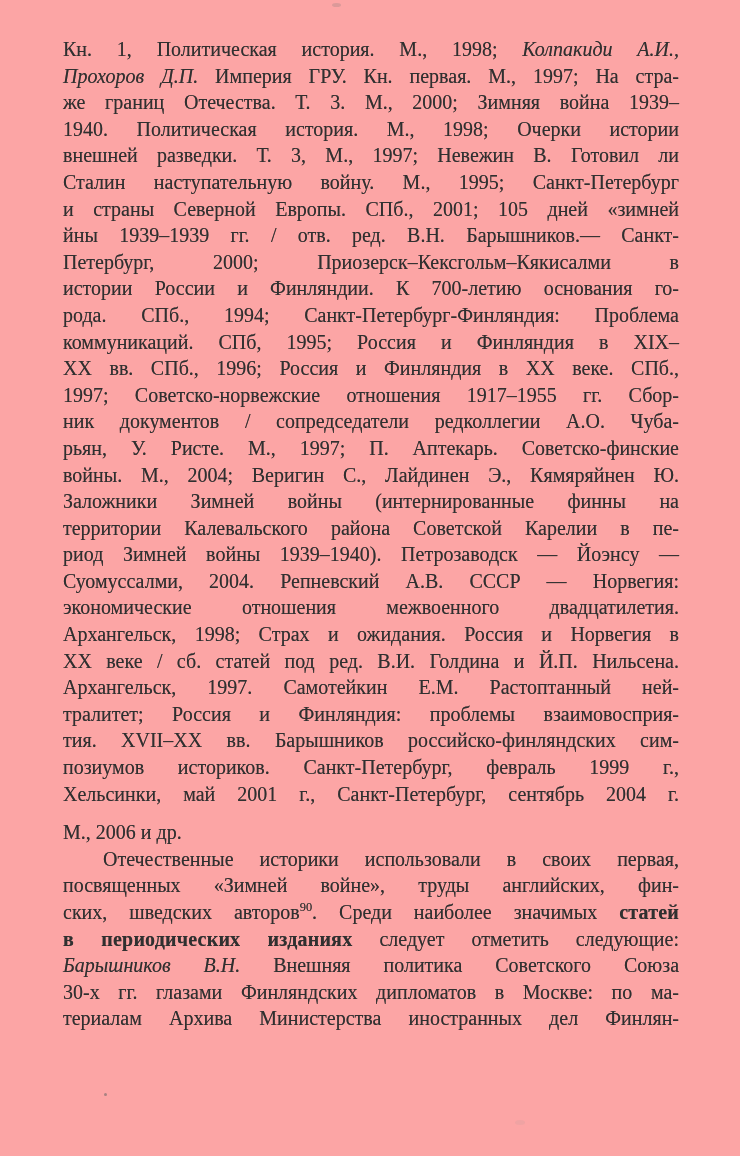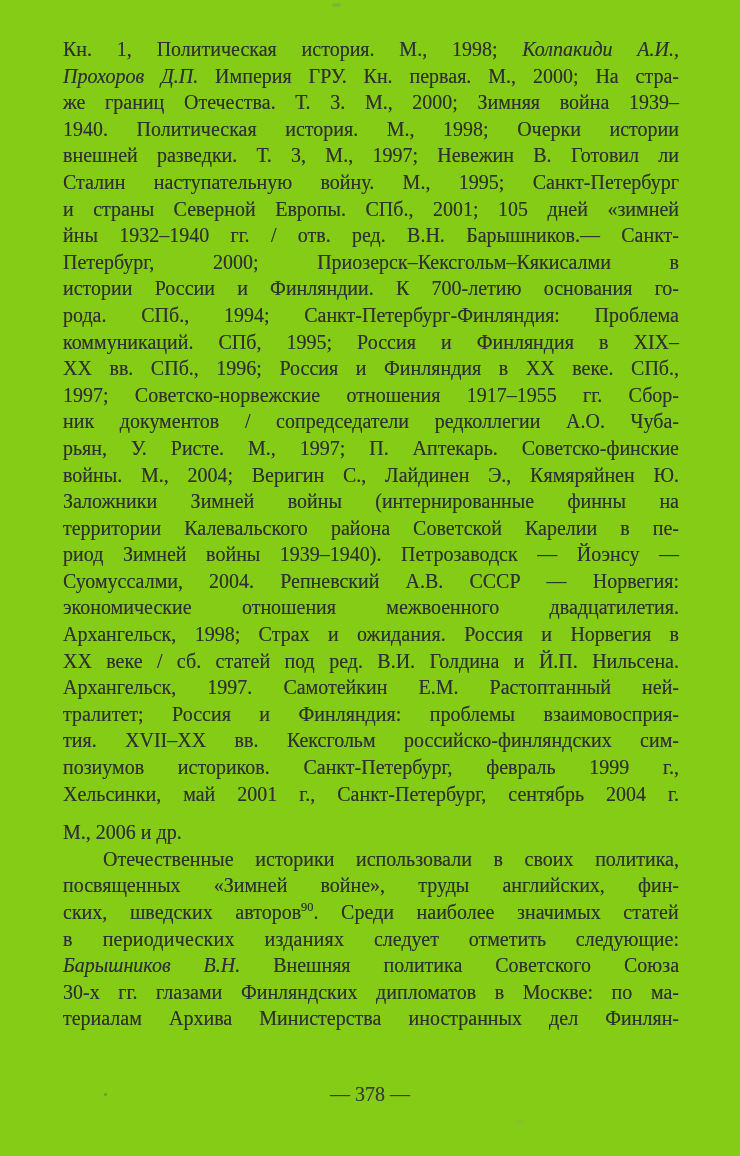--- a/index.html
+++ b/index.html
@@ -5,21 +5,21 @@
   html, body { margin: 0; padding: 0; }
   body {
     width: 740px; height: 1156px;
     background: #ffffff;
     font-family: "Liberation Serif", "DejaVu Serif", serif;
     overflow: hidden;
   }
   .page {
     position: relative;
     width: 740px; height: 1156px;
-    background: #84cc16;
+    background: #fca5a5;
     color: #303030;
   }
   .text-block {
     position: absolute;
     left: 63px; top: 36px;
     width: 616px;
     font-size: 20px;
     line-height: 26.6px;
     text-shadow: 0 0 0.4px rgba(48,48,48,0.55);
   }
@@ -27,21 +27,21 @@
   .line {
     text-align: justify;
     text-align-last: justify;
     height: 26.6px;
     white-space: nowrap;
     overflow: visible;
   }
   .line.last-left { text-align-last: left; white-space: normal; margin-top: 12px; }
   .line.indented { padding-left: 40px; }
   .seg-i { font-style: italic; }
-  .seg-b { font-weight: normal; letter-spacing: 0.2px; }
+  .seg-b { font-weight: bold; letter-spacing: 0.2px; }
   .seg-sup {
     font-size: 0.62em;
     vertical-align: super;
     line-height: 0;
   }
   .page-number {
     position: absolute;
     left: 0; top: 1083px;
     width: 740px;
     text-align: center;
@@ -55,56 +55,55 @@
   .artifact.right-smudge { left: 515px; top: 1120px; width: 10px; height: 5px; background: rgba(150,150,150,0.12); }
 </style>
 </head>
 <body>
 
 <div class="page">
   <div class="artifact top-smudge"></div>
   <div class="text-block" id="text-block">
       <div class="para">
         <div class="line"><span>Кн. 1, Политическая история. М., 1998; </span><span class="seg-i">Колпакиди А.И.,</span></div>
-        <div class="line"><span class="seg-i">Прохоров Д.П.</span><span> Империя ГРУ. Кн. первая. М., 2000; На стра-</span></div>
+        <div class="line"><span class="seg-i">Прохоров Д.П.</span><span> Империя ГРУ. Кн. первая. М., 1997; На стра-</span></div>
         <div class="line"><span>же границ Отечества. Т. 3. М., 2000; Зимняя война 1939–</span></div>
         <div class="line"><span>1940. Политическая история. М., 1998; Очерки истории</span></div>
         <div class="line"><span>внешней разведки. Т. 3, М., 1997; Невежин В. Готовил ли</span></div>
         <div class="line"><span>Сталин наступательную войну. М., 1995; Санкт-Петербург</span></div>
         <div class="line"><span>и страны Северной Европы. СПб., 2001; 105 дней «зимней</span></div>
-        <div class="line"><span>йны 1932–1940 гг. / отв. ред. В.Н. Барышников.— Санкт-</span></div>
+        <div class="line"><span>йны 1939–1939 гг. / отв. ред. В.Н. Барышников.— Санкт-</span></div>
         <div class="line"><span>Петербург, 2000; Приозерск–Кексгольм–Кякисалми в</span></div>
         <div class="line"><span>истории России и Финляндии. К 700-летию основания го-</span></div>
         <div class="line"><span>рода. СПб., 1994; Санкт-Петербург-Финляндия: Проблема</span></div>
         <div class="line"><span>коммуникаций. СПб, 1995; Россия и Финляндия в XIX–</span></div>
         <div class="line"><span>XX вв. СПб., 1996; Россия и Финляндия в XX веке. СПб.,</span></div>
         <div class="line"><span>1997; Советско-норвежские отношения 1917–1955 гг. Сбор-</span></div>
         <div class="line"><span>ник документов / сопредседатели редколлегии А.О. Чуба-</span></div>
         <div class="line"><span>рьян, У. Ристе. М., 1997; П. Аптекарь. Советско-финские</span></div>
         <div class="line"><span>войны. М., 2004; Веригин С., Лайдинен Э., Кямяряйнен Ю.</span></div>
         <div class="line"><span>Заложники Зимней войны (интернированные финны на</span></div>
         <div class="line"><span>территории Калевальского района Советской Карелии в пе-</span></div>
         <div class="line"><span>риод Зимней войны 1939–1940). Петрозаводск — Йоэнсу —</span></div>
         <div class="line"><span>Суомуссалми, 2004. Репневский А.В. СССР — Норвегия:</span></div>
         <div class="line"><span>экономические отношения межвоенного двадцатилетия.</span></div>
         <div class="line"><span>Архангельск, 1998; Страх и ожидания. Россия и Норвегия в</span></div>
         <div class="line"><span>XX веке / сб. статей под ред. В.И. Голдина и Й.П. Нильсена.</span></div>
         <div class="line"><span>Архангельск, 1997. Самотейкин Е.М. Растоптанный ней-</span></div>
         <div class="line"><span>тралитет; Россия и Финляндия: проблемы взаимовосприя-</span></div>
-        <div class="line"><span>тия. XVII–XX вв. Кексгольм российско-финляндских сим-</span></div>
+        <div class="line"><span>тия. XVII–XX вв. Барышников российско-финляндских сим-</span></div>
         <div class="line"><span>позиумов историков. Санкт-Петербург, февраль 1999 г.,</span></div>
         <div class="line"><span>Хельсинки, май 2001 г., Санкт-Петербург, сентябрь 2004 г.</span></div>
         <div class="line last-left"><span>М., 2006 и др.</span></div>
       </div>
       <div class="para">
-        <div class="line indented"><span>Отечественные историки использовали в своих политика,</span></div>
+        <div class="line indented"><span>Отечественные историки использовали в своих первая,</span></div>
         <div class="line"><span>посвященных «Зимней войне», труды английских, фин-</span></div>
         <div class="line"><span>ских, шведских авторов</span><span class="seg-sup">90</span><span>. Среди наиболее значимых </span><span class="seg-b">статей</span></div>
         <div class="line"><span class="seg-b">в периодических изданиях</span><span> следует отметить следующие:</span></div>
         <div class="line"><span class="seg-i">Барышников В.Н.</span><span> Внешняя политика Советского Союза</span></div>
         <div class="line"><span>30-х гг. глазами Финляндских дипломатов в Москве: по ма-</span></div>
         <div class="line"><span>териалам Архива Министерства иностранных дел Финлян-</span></div>
       </div>
     </div>
-  <div class="page-number">— 378 —</div>
   <div class="artifact left-dot"></div>
   <div class="artifact right-smudge"></div>
 </div>
 
 </body></html>

